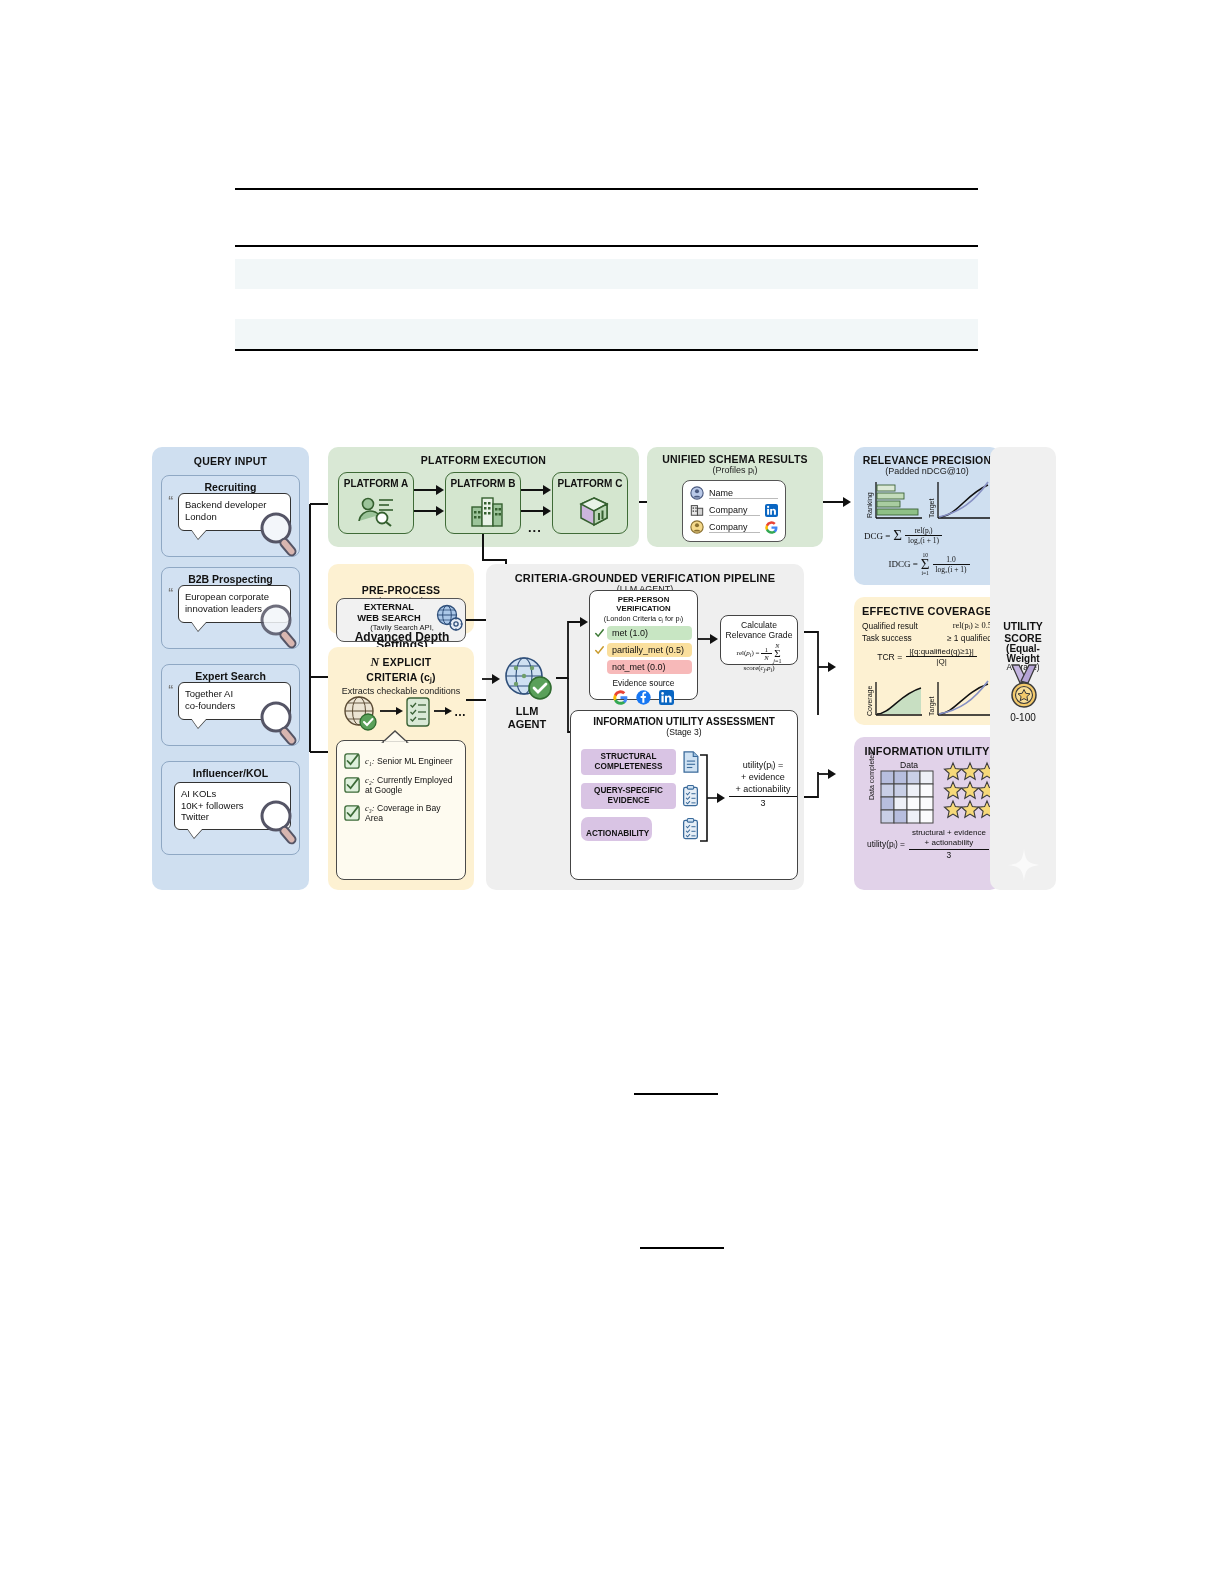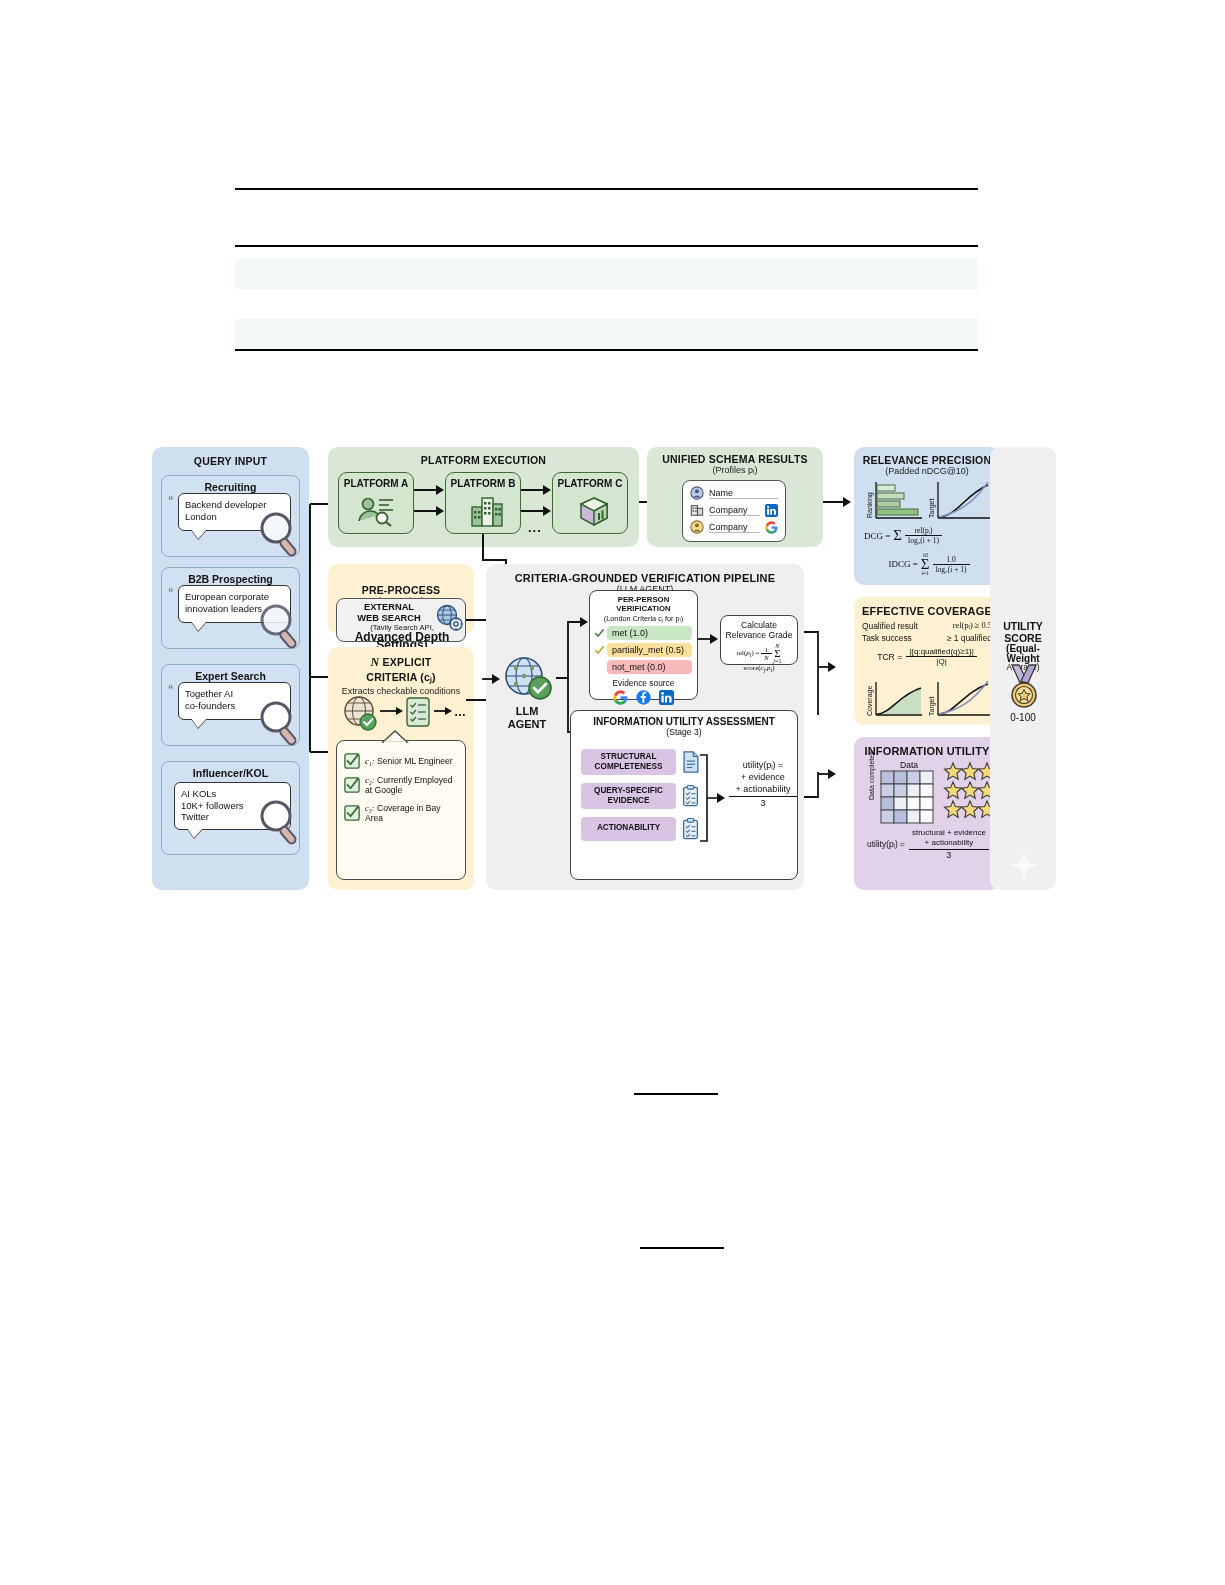--- a/index.html
+++ b/index.html
@@ -585,21 +585,21 @@
               <path d="M5.2 14 l1.6 1.6 l2.6 -3"></path>
               <line x1="11" y1="14.5" x2="15.5" y2="14.5"></line>
               <path d="M5.2 19 l1.6 1.6 l2.6 -3"></path>
               <line x1="11" y1="19.5" x2="15.5" y2="19.5"></line>
             </g>
           </svg>
       </span>
     </div>
 
     <div style="position:absolute;left:10px;top:106px;width:120px;height:24px;">
-      <div class="tag tag-purple" style="position:absolute;left:0;top:0;width:95px;height:24px;padding-top:6px;">
+      <div class="tag tag-purple" style="position:absolute;left:0;top:0;width:71px;height:24px;padding-top:12px;border-radius:7px;">
         <div>ACTIONABILITY</div>
       </div>
       <span style="position:absolute;left:100px;top:1px;">
         <svg width="19" height="22" viewBox="0 0 20 24">
             <rect x="2.5" y="2.5" width="15" height="20" rx="2" fill="#e6eef6" stroke="#3a6a9a" stroke-width="1.4"></rect>
             <rect x="6.5" y="0.5" width="7" height="4" rx="1.2" fill="#cfe2f3" stroke="#3a6a9a" stroke-width="1.2"></rect>
             <g stroke="#3a6a9a" stroke-width="1.1" fill="none">
               <path d="M5.2 9 l1.6 1.6 l2.6 -3"></path>
               <line x1="11" y1="9.5" x2="15.5" y2="9.5"></line>
               <path d="M5.2 14 l1.6 1.6 l2.6 -3"></path>

